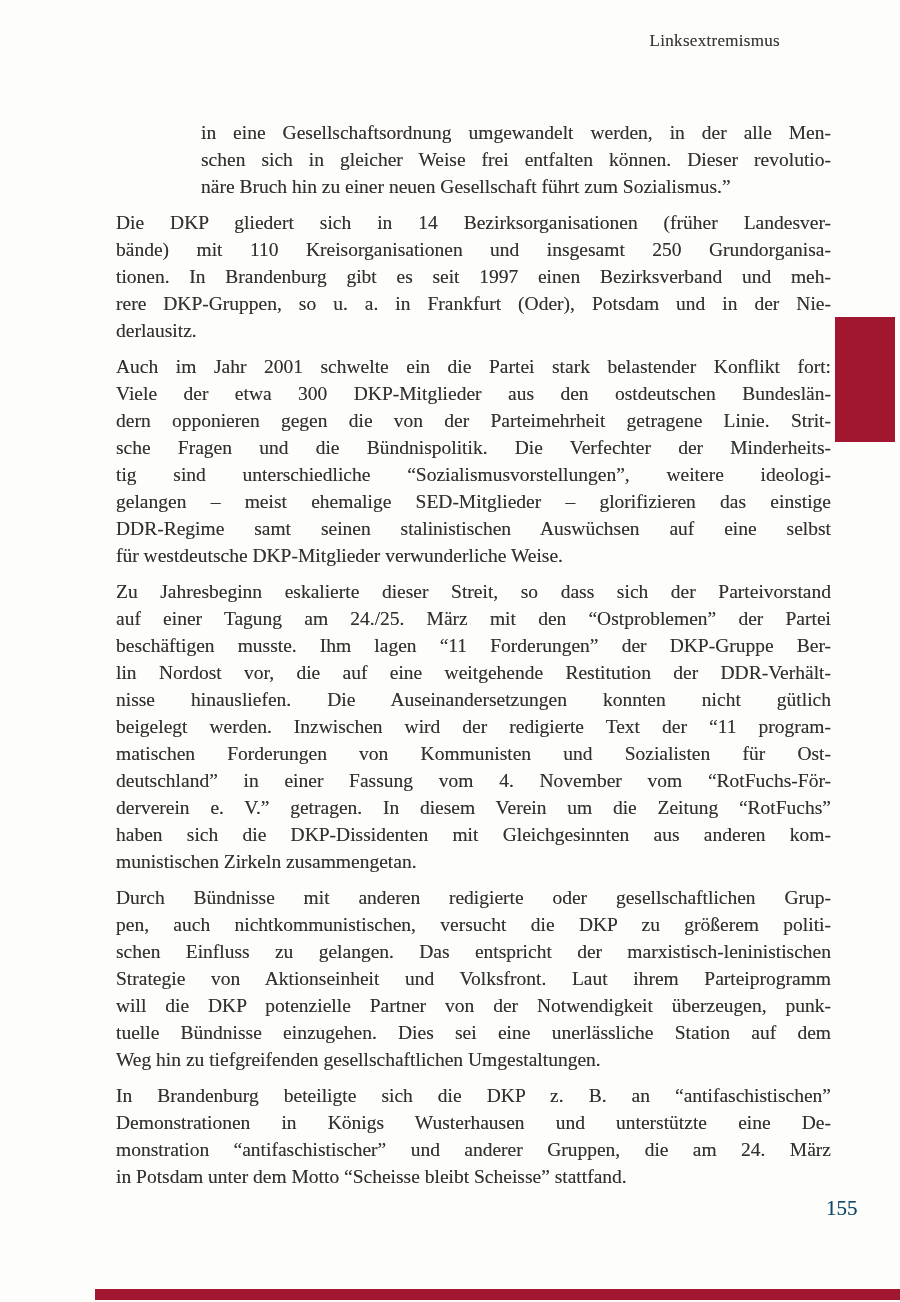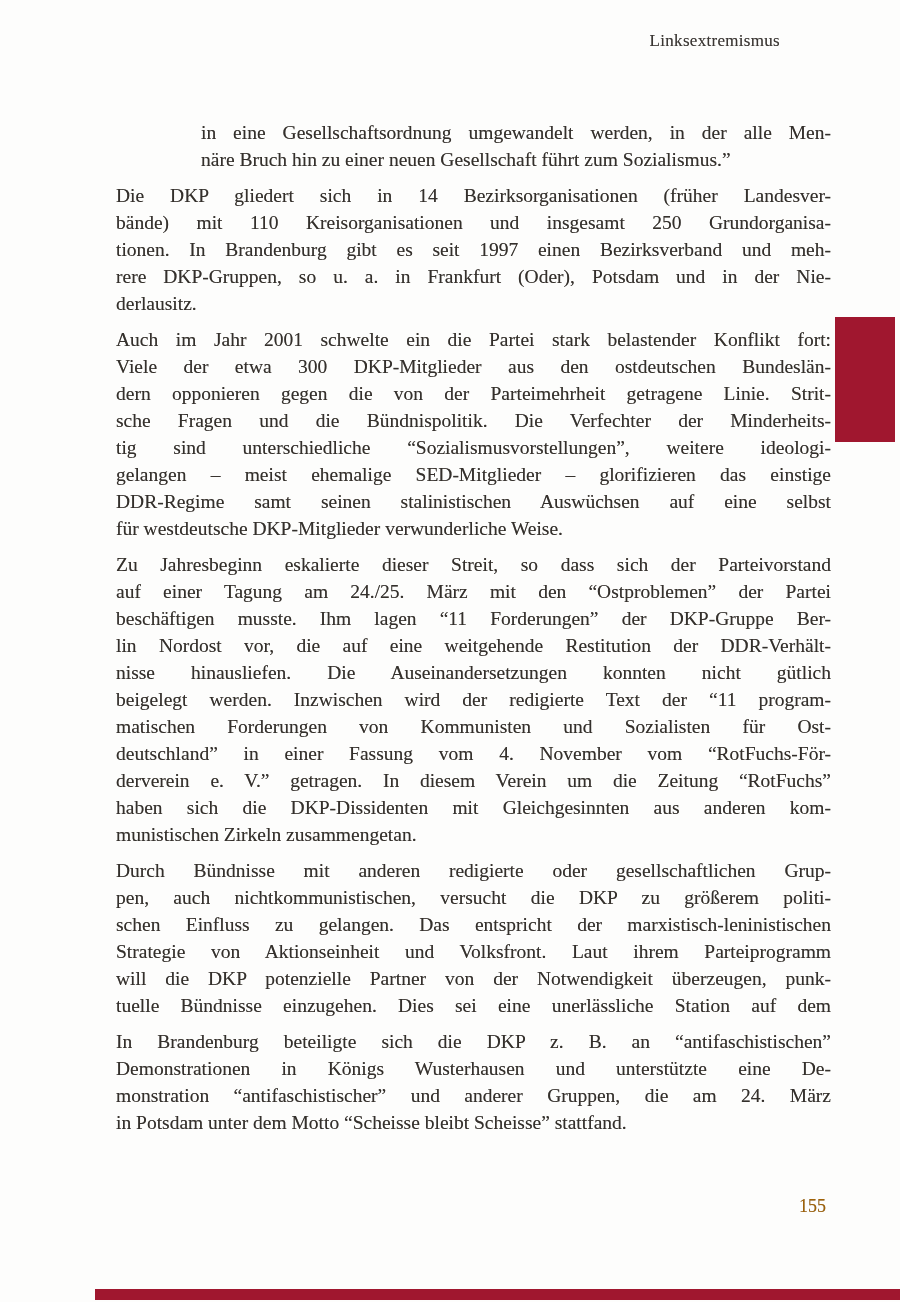--- a/index.html
+++ b/index.html
@@ -20,22 +20,22 @@
     position:absolute; top:119px; left:100px; width:715px;
     font-size:19.5px;
     text-shadow:0 0 0.6px rgba(60,54,48,0.5);
     margin-left:16px;
   }
   .tblock { margin:0 0 9px 0; }
   .quote { margin-left:85px; width:630px; }
   .tline { line-height:27px; }
   .tline.just { text-align:justify; text-align-last:justify; }
   .page-number {
-    position:absolute; top:1196px; left:799px;
-    font-size:18px; color:#a16207;
+    position:absolute; top:1196px; left:826px;
+    font-size:21px; color:#0c4a6e;
     text-shadow:0 0 0.6px rgba(60,54,48,0.5);
   }
   .side-tab {
     position:absolute; left:835px; top:317px; width:60px; height:125px;
     background:var(--accent,#A0172F);
   }
   .bottom-bar {
     position:absolute; left:95px; top:1289px; width:805px; height:11px;
     background:var(--accent,#A0172F);
   }
@@ -45,20 +45,21 @@
 
 <div class="page">
 
   <div class="page-title">Linksextremismus</div>
 
   <div class="side-tab"></div>
 
   <div class="content">
     <div class="quote tblock">
         <div class="tline just">in eine Gesellschaftsordnung umgewandelt werden, in der alle Men-</div>
+        <div class="tline just">schen sich in gleicher Weise frei entfalten können. Dieser revolutio-</div>
         <div class="tline">näre Bruch hin zu einer neuen Gesellschaft führt zum Sozialismus.”</div>
       </div>
     <div class="para tblock">
         <div class="tline just">Die DKP gliedert sich in 14 Bezirksorganisationen (früher Landesver-</div>
         <div class="tline just">bände) mit 110 Kreisorganisationen und insgesamt 250 Grundorganisa-</div>
         <div class="tline just">tionen. In Brandenburg gibt es seit 1997 einen Bezirksverband und meh-</div>
         <div class="tline just">rere DKP-Gruppen, so u. a. in Frankfurt (Oder), Potsdam und in der Nie-</div>
         <div class="tline">derlausitz.</div>
       </div>
     <div class="para tblock">
@@ -84,20 +85,21 @@
         <div class="tline just">haben sich die DKP-Dissidenten mit Gleichgesinnten aus anderen kom-</div>
         <div class="tline">munistischen Zirkeln zusammengetan.</div>
       </div>
     <div class="para tblock">
         <div class="tline just">Durch Bündnisse mit anderen redigierte oder gesellschaftlichen Grup-</div>
         <div class="tline just">pen, auch nichtkommunistischen, versucht die DKP zu größerem politi-</div>
         <div class="tline just">schen Einfluss zu gelangen. Das entspricht der marxistisch-leninistischen</div>
         <div class="tline just">Strategie von Aktionseinheit und Volksfront. Laut ihrem Parteiprogramm</div>
         <div class="tline just">will die DKP potenzielle Partner von der Notwendigkeit überzeugen, punk-</div>
         <div class="tline just">tuelle Bündnisse einzugehen. Dies sei eine unerlässliche Station auf dem</div>
+        <div class="tline">Weg hin zu tiefgreifenden gesellschaftlichen Umgestaltungen.</div>
       </div>
     <div class="para tblock">
         <div class="tline just">In Brandenburg beteiligte sich die DKP z. B. an “antifaschistischen”</div>
         <div class="tline just">Demonstrationen in Königs Wusterhausen und unterstützte eine De-</div>
         <div class="tline just">monstration “antifaschistischer” und anderer Gruppen, die am 24. März</div>
         <div class="tline">in Potsdam unter dem Motto “Scheisse bleibt Scheisse” stattfand.</div>
       </div>
   </div>
 
   <div class="page-number">155</div>

